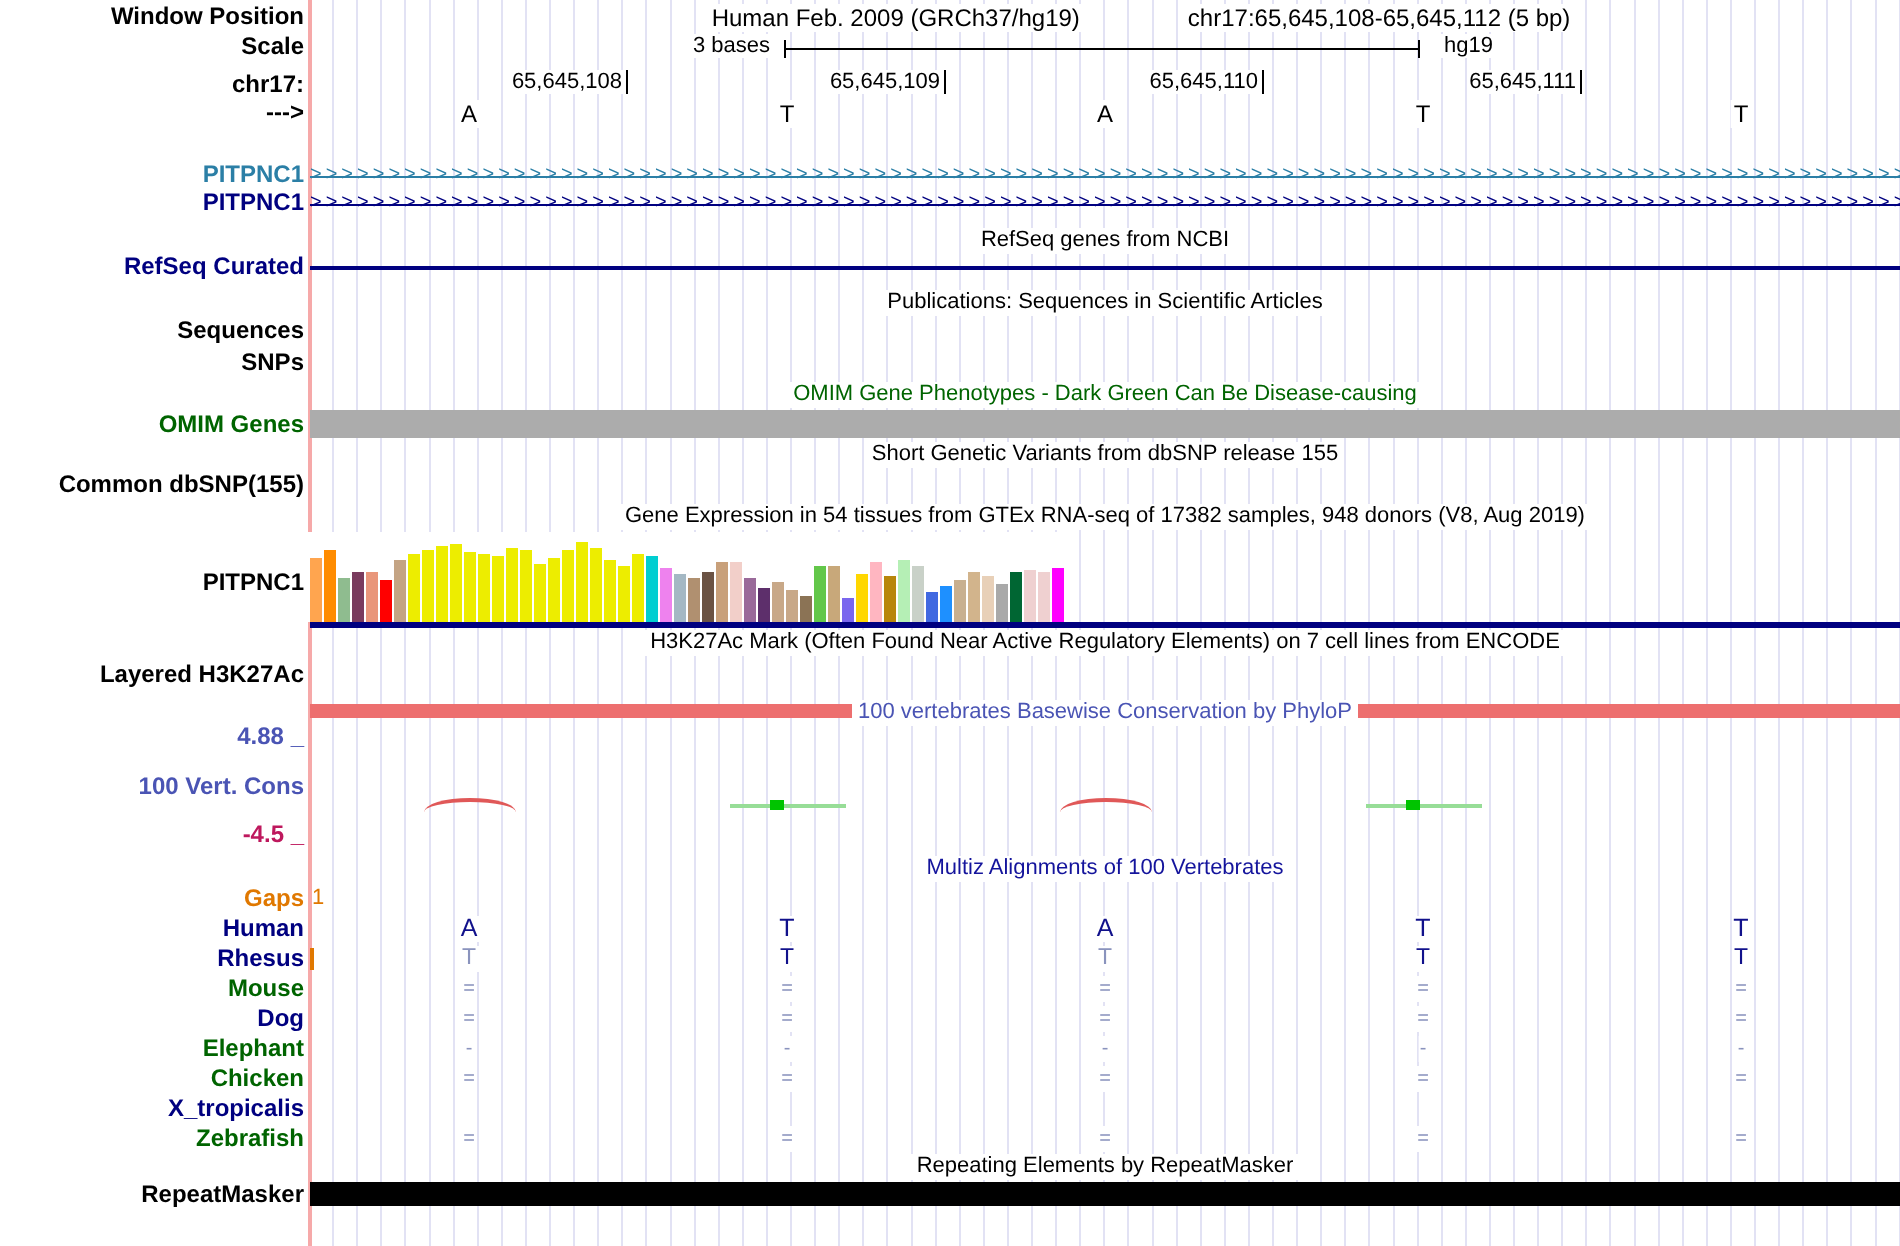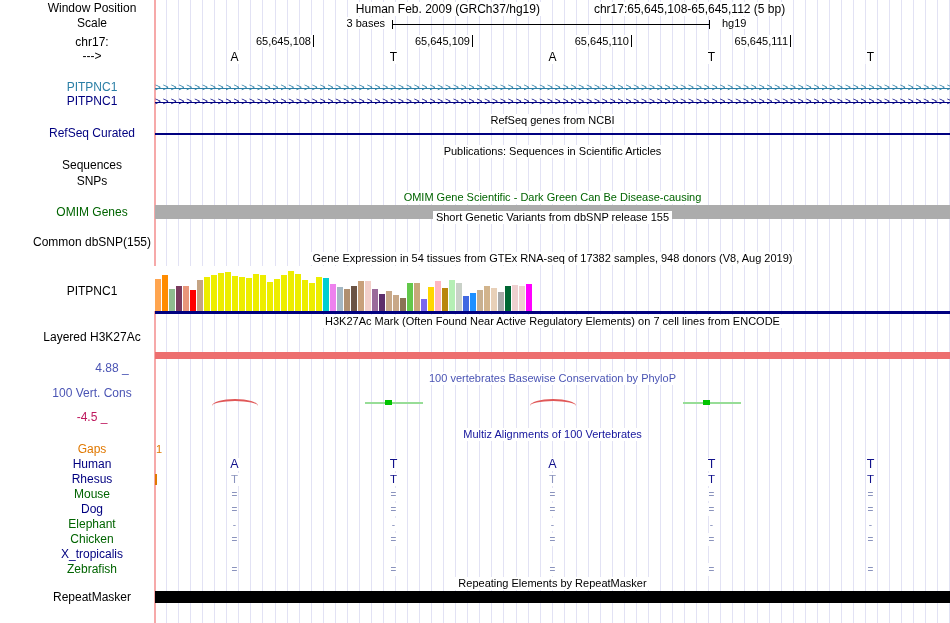--- a/index.html
+++ b/index.html
@@ -4,21 +4,21 @@
 <style>
   * { margin:0; padding:0; box-sizing:border-box; }
   html,body { background:#fff; }
   .canvas {
     position:relative; width:950px; height:623px; background:#fff; overflow:hidden;
     font-family:"Liberation Sans","DejaVu Sans",sans-serif; color:#000;
   }
   .gridlines { position:absolute; left:155px; top:0; width:795px; height:623px;
     background:repeating-linear-gradient(90deg, transparent 0px, transparent 11.05px, #E2E2F4 11.05px, #E2E2F4 12.05px); }
   .red-line { position:absolute; left:154px; top:0; width:1.5px; height:623px; background:#F6A9A9; }
-  .lbl { position:absolute; left:16px; width:152px; text-align:center; font-size:12px; height:13px; line-height:13px; white-space:nowrap; }
+  .lbl { position:absolute; left:0; width:152px; text-align:right; font-size:12px; height:13px; line-height:13px; white-space:nowrap;font-weight:bold; }
   .title { position:absolute; left:155px; width:795px; display:flex; justify-content:center; font-size:11px; line-height:13px; }
   .title > span { background:#fff; padding:0 3px; white-space:nowrap; }
   .hdr { position:absolute; left:155px; top:2px; width:795px; display:flex; justify-content:center; gap:14px; font-size:12px; }
   .hdr span { background:#fff; padding:0 2px; white-space:nowrap;margin-left:36px; }
   .scale-line { position:absolute; top:24px; left:392px; width:318px; height:1px; background:#000; }
   .scale-tick { position:absolute; top:20px; width:1px; height:9px; background:#000; }
   .scale-label { position:absolute; top:17px; right:563px; font-size:11px; background:#fff; padding:0 2px; }
   .hg19 { position:absolute; top:17px; left:720px; font-size:11px; background:#fff; padding:0 2px; }
   .pos-num { position:absolute; top:35px; font-size:11px; background:#fff; padding:0 1px; }
   .pos-tick { position:absolute; top:35px; width:1px; height:12px; background:#000; }
@@ -85,26 +85,26 @@
   <span class="lbl" style="top: 127px; color: rgb(0, 0, 128);">RefSeq Curated</span>
   <div class="hbar" style="top:133px;height:1.5px;background:#000080"></div>
 
   <div class="title" style="top:145px">
       <span>Publications: Sequences in Scientific Articles</span>
     </div>
   <span class="lbl" style="top:159px">Sequences</span>
   <span class="lbl" style="top:175px">SNPs</span>
 
   <div class="title" style="top:191px">
-      <span style="color: rgb(0, 100, 0);">OMIM Gene Scientific - Dark Green Can Be Disease-causing</span>
+      <span style="color: rgb(0, 100, 0);">OMIM Gene Phenotypes - Dark Green Can Be Disease-causing</span>
     </div>
   <span class="lbl" style="top: 206px; color: rgb(0, 100, 0);">OMIM Genes</span>
   <div class="hbar" style="top:205px;height:14px;background:#ACACAC"></div>
 
-  <div class="title" style="top:211px">
+  <div class="title" style="top:221px">
       <span>Short Genetic Variants from dbSNP release 155</span>
     </div>
   <span class="lbl" style="top:236px">Common dbSNP(155)</span>
 
   <div class="title" style="top:252px">
       <span>Gene Expression in 54 tissues from GTEx RNA-seq of 17382 samples, 948 donors (V8, Aug 2019)</span>
     </div>
   <span class="lbl" style="top:285px">PITPNC1</span>
   <div class="gtex-panel"></div>
   <div class="gtex-bars" id="gtex-bars">
@@ -164,21 +164,21 @@
       <div style="height: 27px; background: rgb(255, 0, 255);"></div>
     </div>
   <div class="hbar" style="top:311px;height:3px;background:#000080"></div>
 
   <div class="title" style="top:315px">
       <span>H3K27Ac Mark (Often Found Near Active Regulatory Elements) on 7 cell lines from ENCODE</span>
     </div>
   <span class="lbl" style="top:331px">Layered H3K27Ac</span>
   <div class="hbar" style="top:352px;height:7px;background:#ED6F6F"></div>
 
-  <div class="title" style="top:372px">
+  <div class="title" style="top:350px">
       <span style="color: rgb(74, 84, 180);">100 vertebrates Basewise Conservation by PhyloP</span>
     </div>
   <span class="lbl" style="top: 362px; color: rgb(74, 84, 180); padding-left: 40px;">4.88 _</span>
   <span class="lbl" style="top: 387px; color: rgb(74, 84, 180);">100 Vert. Cons</span>
   <span class="lbl" style="top: 411px; color: #be185d;">-4.5 _</span>
   <div id="cons-marks">
       <div class="cons-red" style="left: 211.5px; top: 399px;"></div>
       <div class="cons-green-line" style="left: 364.5px; top: 402px;"></div>
       <div class="cons-green-dot" style="left: 384.5px; top: 400px;"></div>
       <div class="cons-red" style="left: 529.5px; top: 399px;"></div>

